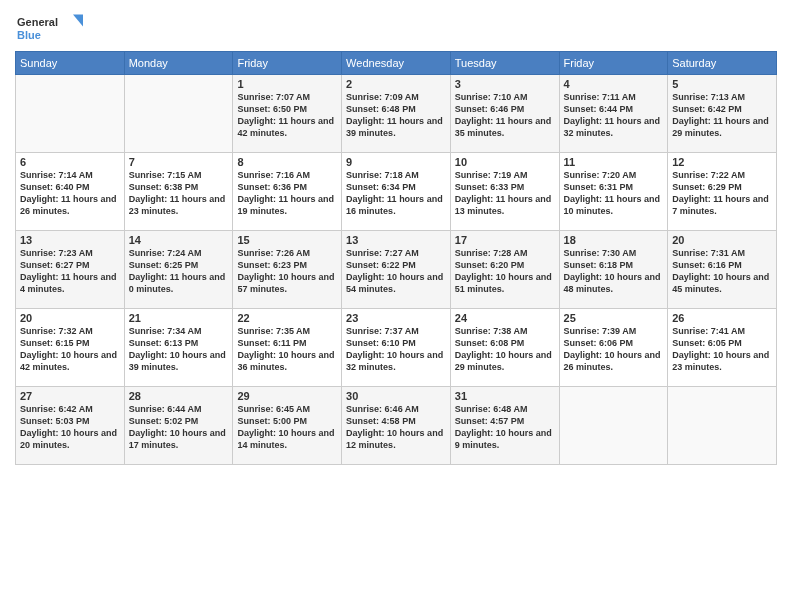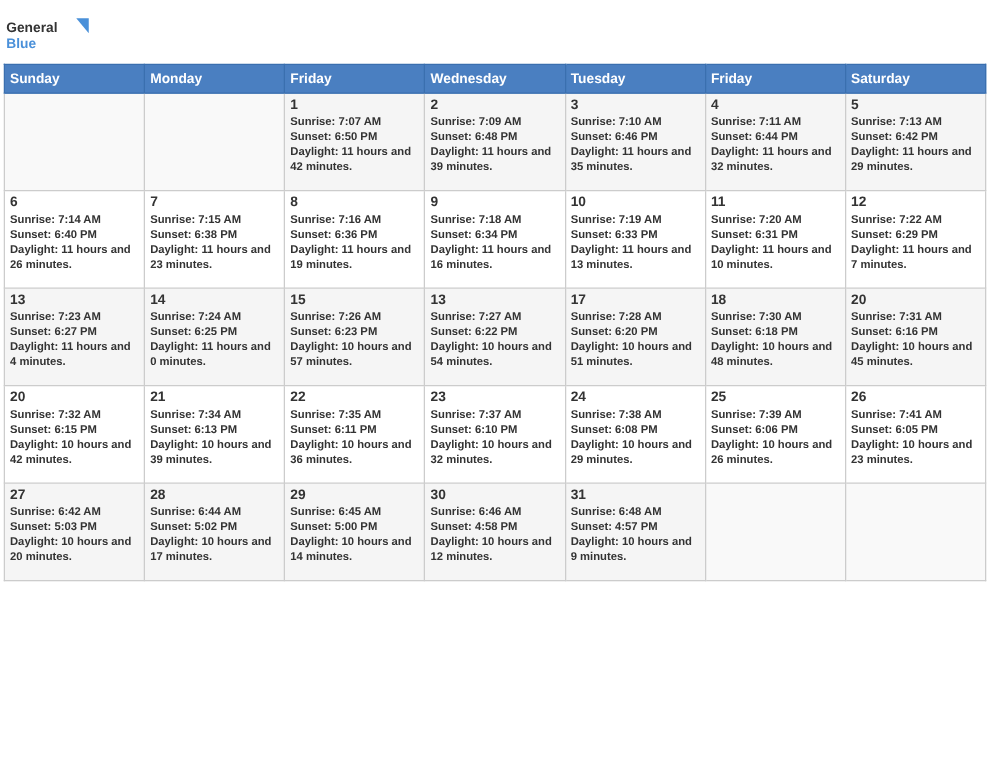--- a/index.html
+++ b/index.html
@@ -6,21 +6,21 @@
     body {
       font-family: Arial, sans-serif;
       background: #fff;
       width: 792px;
       height: 612px;
       overflow: hidden;
     }
     .page {
       width: 792px;
       height: 612px;
-      padding: 10px 3px;
+      padding: 10px 15px;
     }
     .header {
       display: flex;
       justify-content: space-between;
       align-items: flex-start;
       margin-bottom: 6px;
     }
     .logo {
       display: flex;
       align-items: center;
@@ -44,21 +44,21 @@
     }
     table {
       width: 100%;
       border-collapse: collapse;
       table-layout: fixed;
     }
     thead tr th {
       background-color: #4a7fc1;
       color: white;
       font-size: 11px;
-      font-weight: bold;
+      font-weight: normal;
       padding: 5px 4px;
       text-align: left;
       border: 1px solid #3a6faf;
     }
     tbody tr td {
       border: 1px solid #ccc;
       vertical-align: top;
       padding: 3px 4px;
       font-size: 9.5px;
       color: #333;

